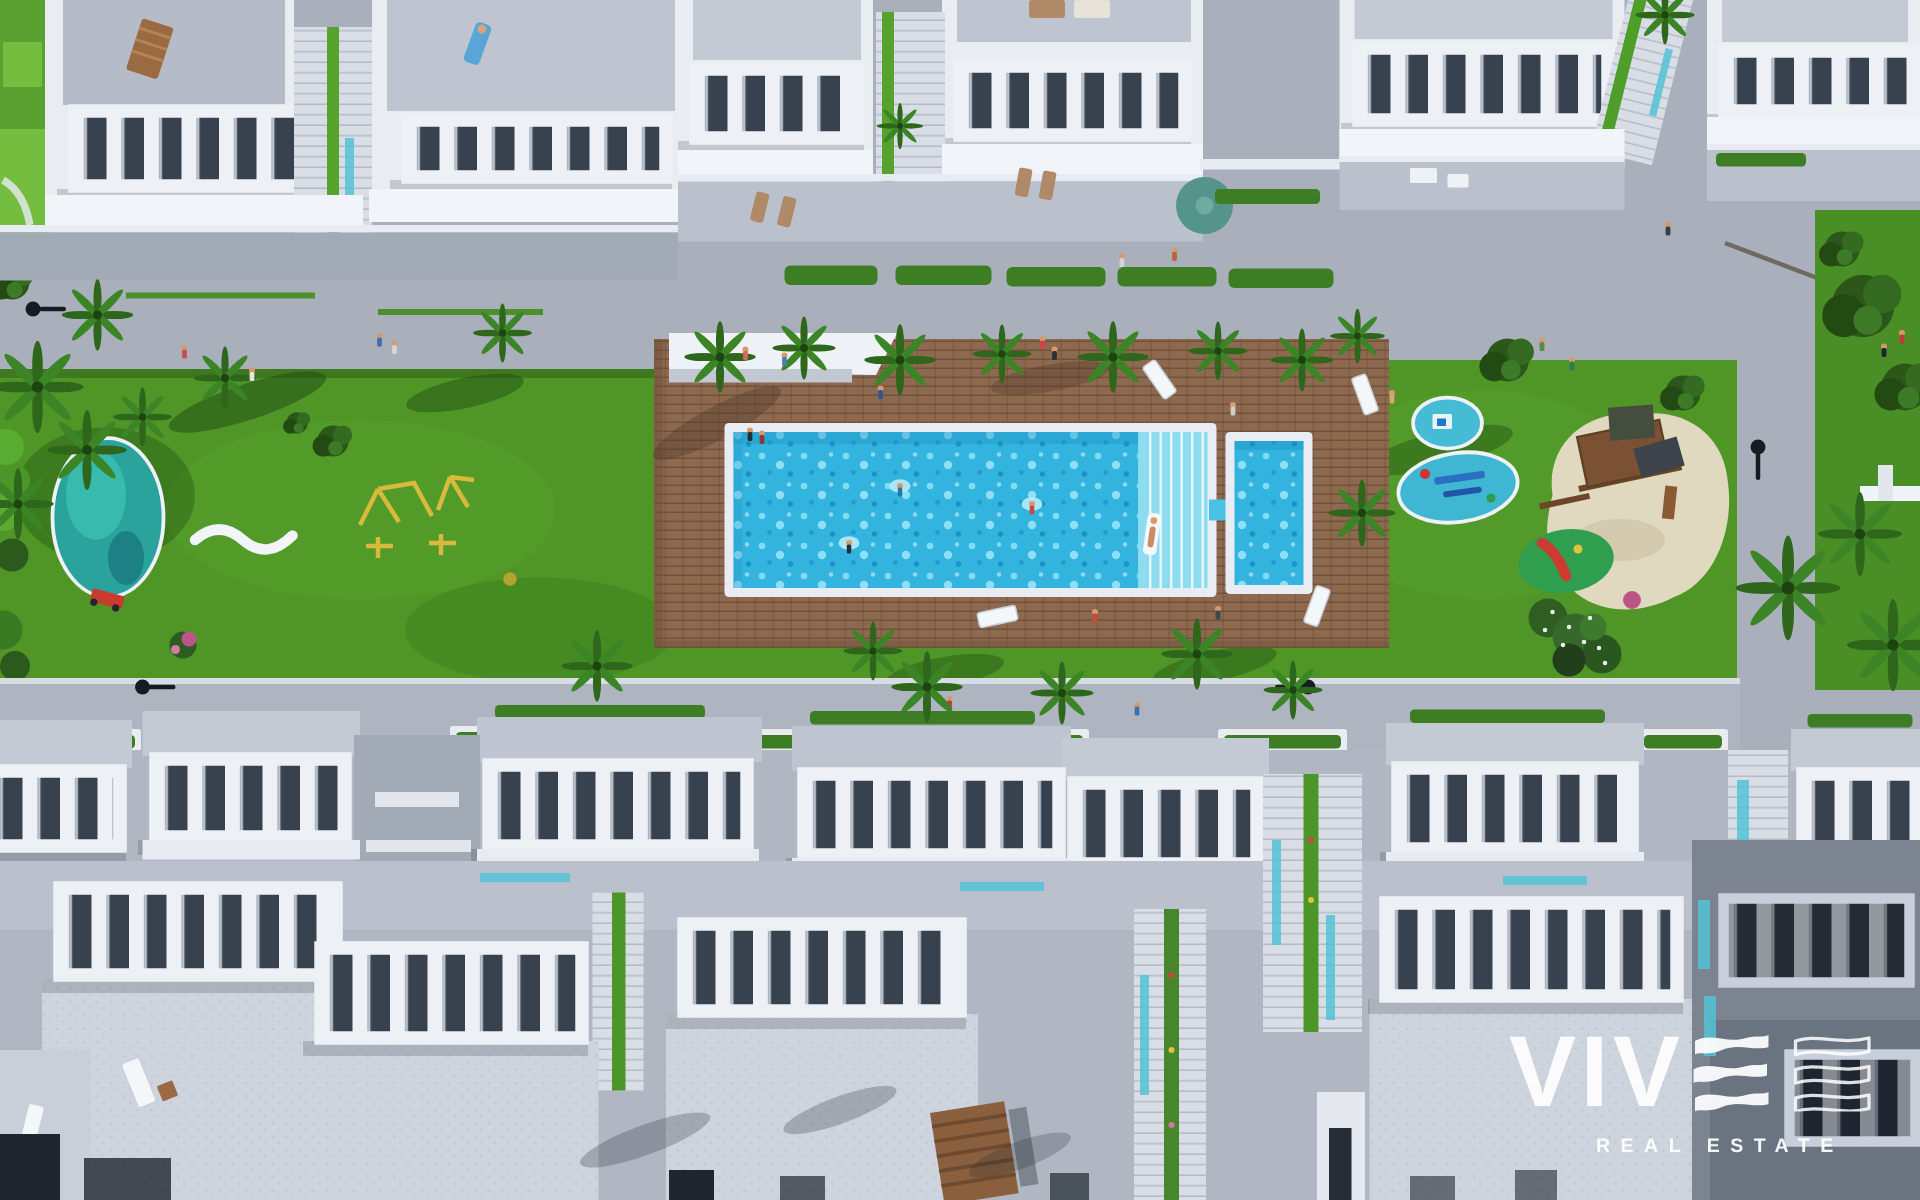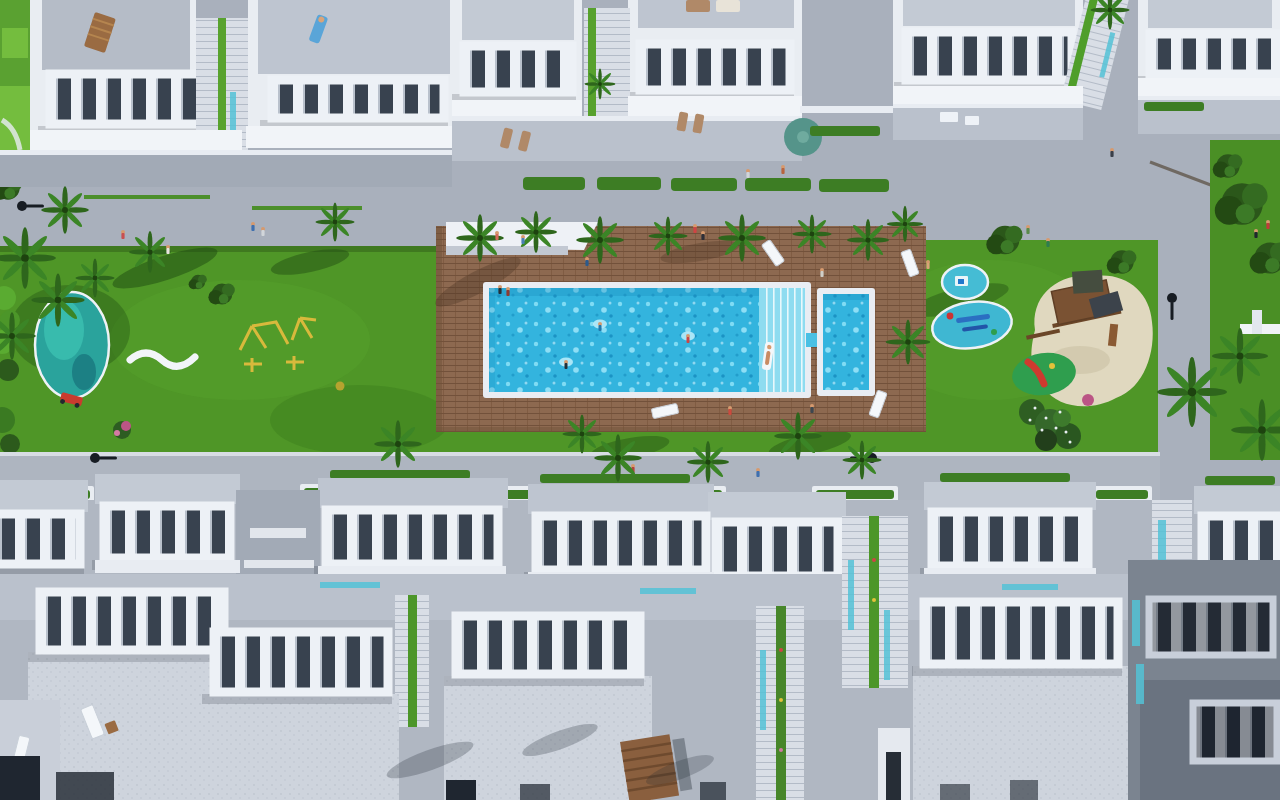--- a/index.html
+++ b/index.html
@@ -777,13 +777,33 @@
           <circle r="2" fill="#d69a6e"></circle>
           <rect x="-1.6" y="1" width="3.2" height="6" rx="1" fill="#d9a479"></rect>
         </g>
   <g transform="translate(1048,240)">
           <circle r="2" fill="#d69a6e"></circle>
           <rect x="-1.6" y="1" width="3.2" height="6" rx="1" fill="#2e7d4f"></rect>
         </g>
 </g>
 </svg>
 
+<div class="logo">
+  <div class="logo-row">
+    <span class="logo-word">VIV</span>
+    <svg class="logo-e" width="52" height="52" viewBox="0 0 52 52">
+      <g fill="#ffffff">
+        <path d="M2,5 C12,-1 24,7 36,3 C42,1 48,3 51,1 L51,9 C42,12 31,6 20,11 C11,15 5,12 2,14 Z"></path>
+        <path d="M1,24 C11,18 23,26 35,22 C41,20 47,22 50,20 L50,28 C41,31 30,25 19,30 C10,34 4,31 1,33 Z"></path>
+        <path d="M2,43 C12,37 24,45 36,41 C42,39 48,41 51,39 L51,47 C42,50 31,44 20,49 C11,53 5,50 2,52 Z"></path>
+      </g>
+    </svg>
+    <svg class="logo-flags" width="54" height="52" viewBox="0 0 54 52">
+      <g fill="none" stroke="#ffffff" stroke-width="2.2" stroke-linejoin="round">
+        <path d="M2,5 C16,0 32,8 51,3 L51,12 C34,17 18,9 2,14 Z"></path>
+        <path d="M2,24 C16,19 32,27 51,22 L51,31 C34,36 18,28 2,33 Z"></path>
+        <path d="M2,43 C16,38 32,46 51,41 L51,50 C34,55 18,47 2,52 Z"></path>
+      </g>
+    </svg>
+  </div>
+  <div class="logo-sub">REAL ESTATE</div>
 </div>
+</div>
 
 </body></html>

